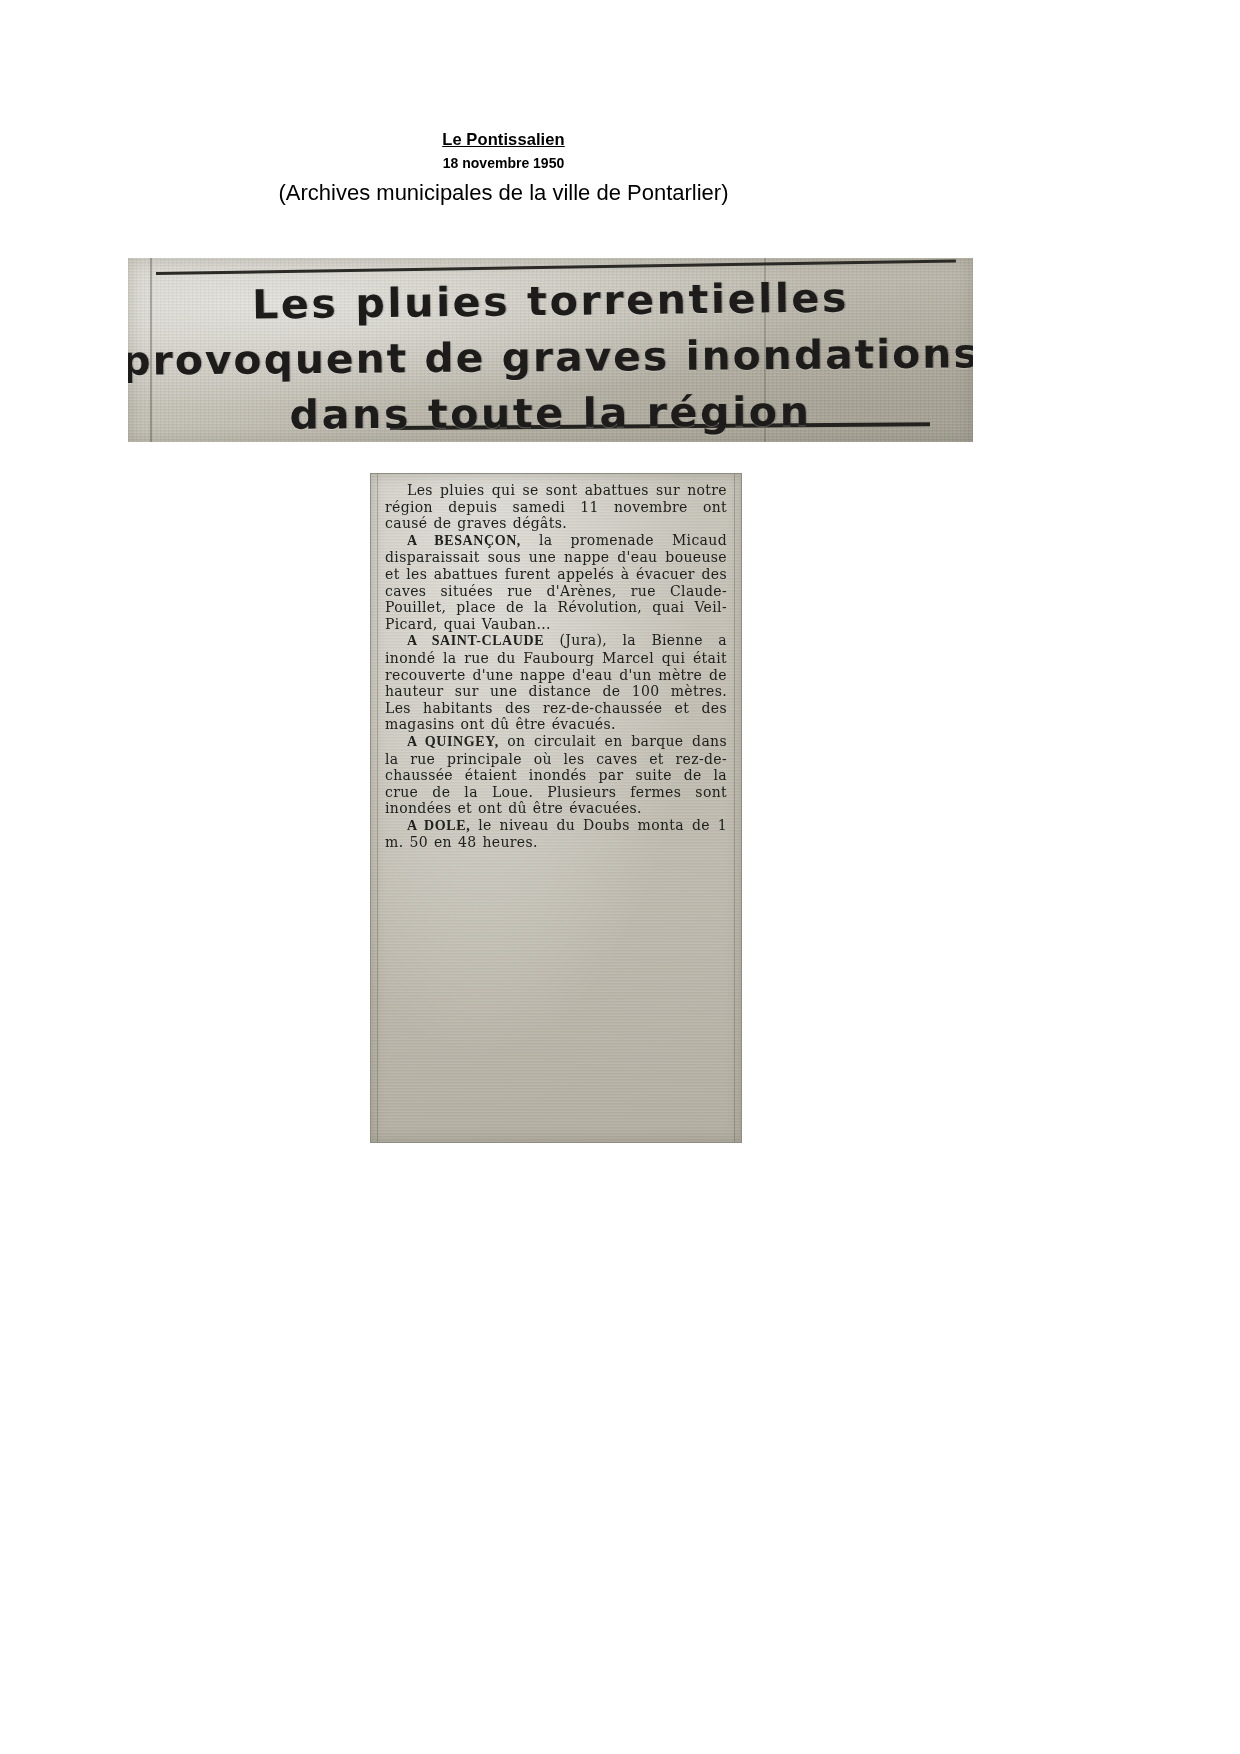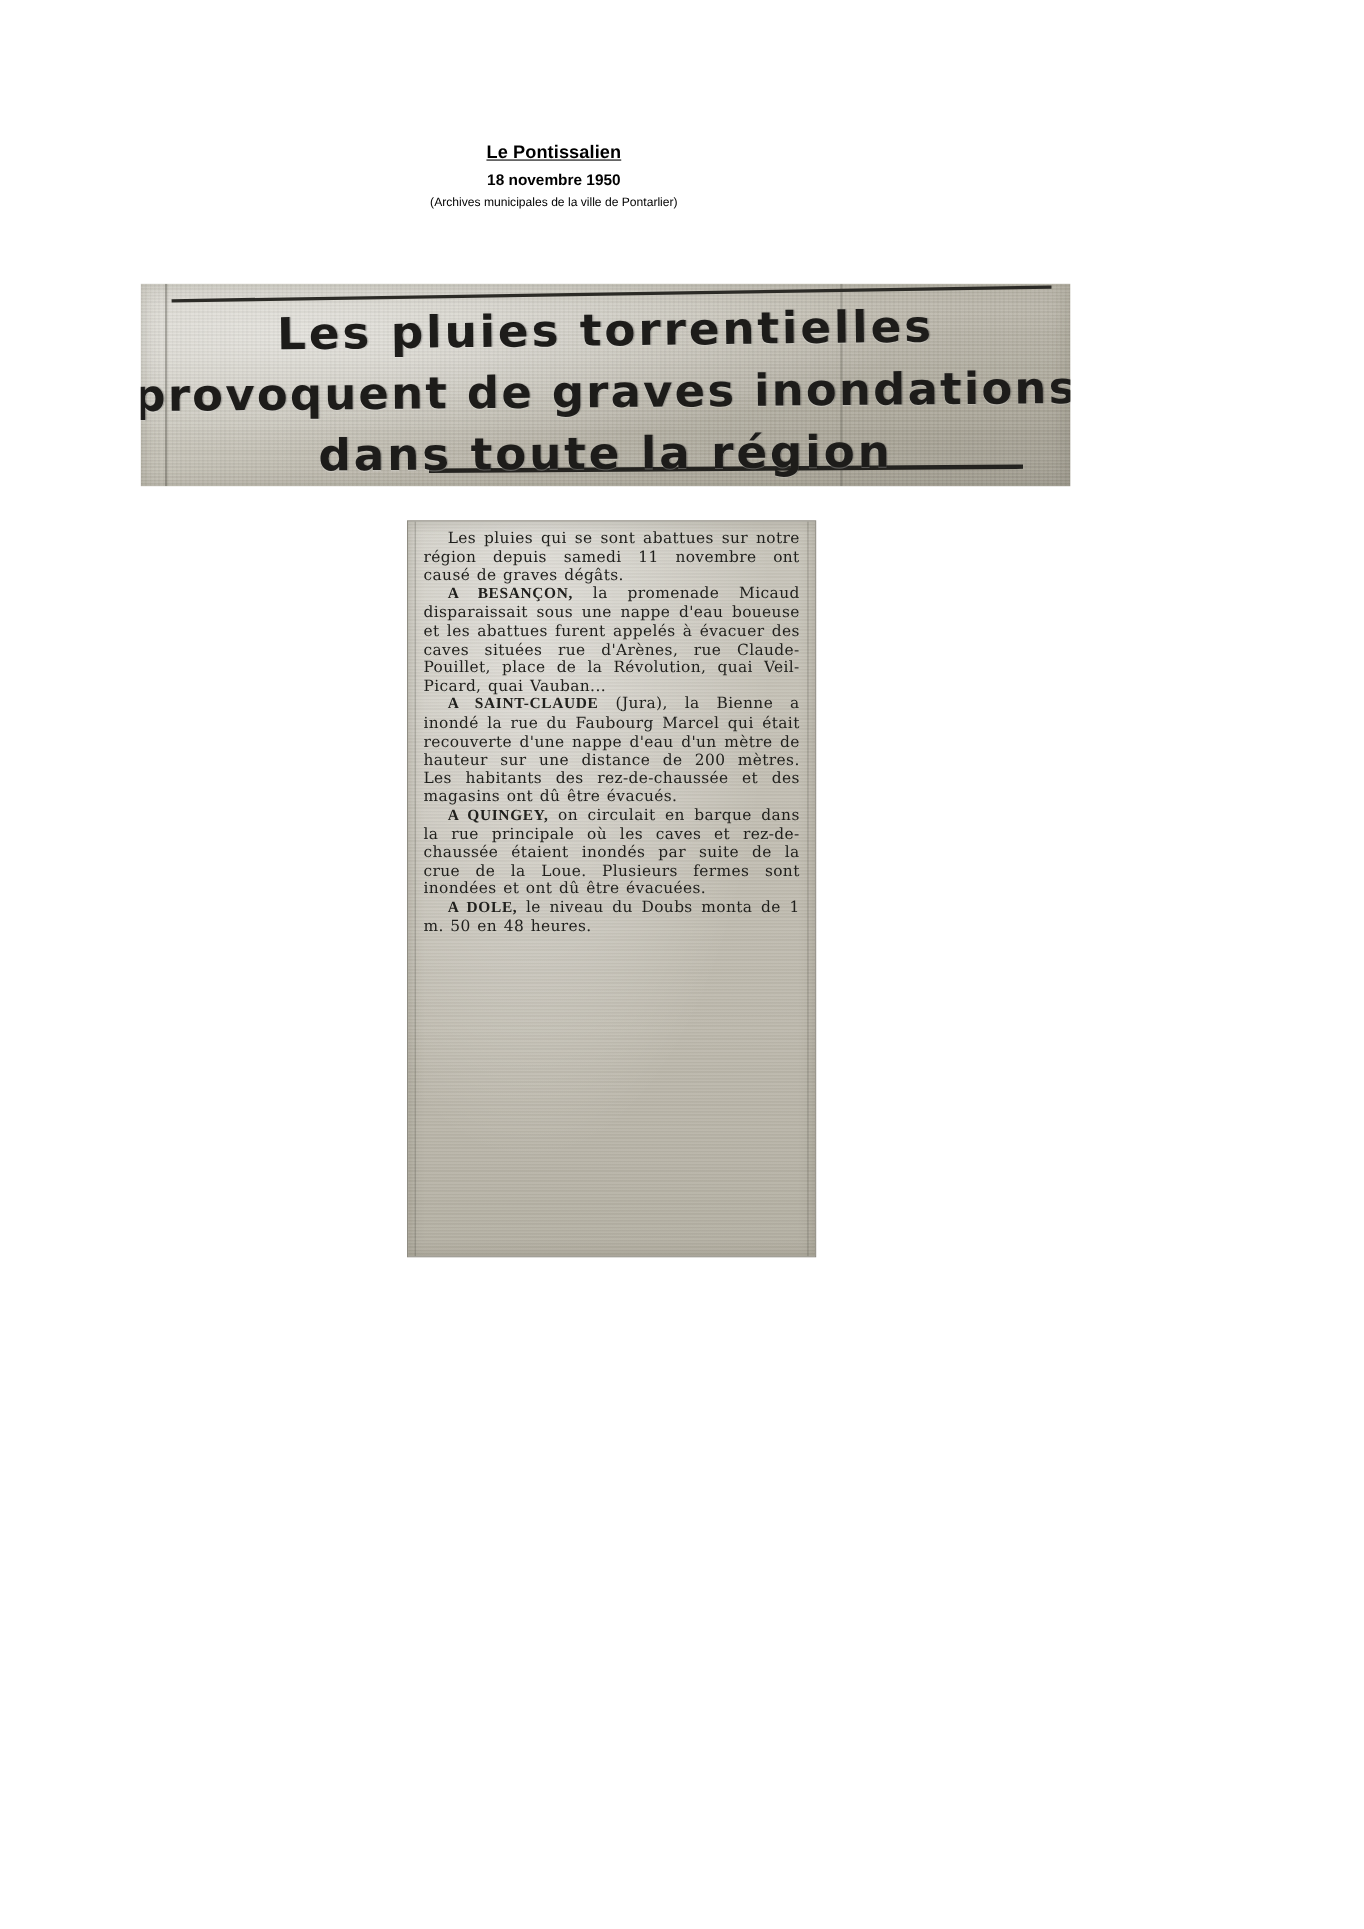--- a/index.html
+++ b/index.html
@@ -30,21 +30,21 @@
     font-weight: bold;
     text-decoration: underline;
     letter-spacing: 0.1px;
   }
   .doc-header .date {
     font-size: 14px;
     font-weight: bold;
     margin-top: 3px;
   }
   .doc-header .source {
-    font-size: 11px;
+    font-size: 22px;
     font-weight: normal;
     margin-top: 3px;
   }
 
   
   .headline-clip {
     position: absolute;
     left: 128px;
     top: 258px;
     width: 845px;
@@ -213,17 +213,17 @@
     <span class="l3">dans toute la région</span>
   </div>
 </div>
 
 <div class="article-clip">
   <div class="column-edge-left"></div>
   <div class="column-edge-right"></div>
   <div class="article-inner" id="article-body">
       <p><span>Les pluies qui se sont abattues sur notre région depuis samedi 11 novembre ont causé de graves dégâts.</span></p>
       <p><span class="place">A BESANÇON,</span><span> la promenade Micaud disparaissait sous une nappe d'eau boueuse et les abattues furent appelés à évacuer des caves situées rue d'Arènes, rue Claude-Pouillet, place de la Révolution, quai Veil-Picard, quai Vauban...</span></p>
-      <p><span class="place">A SAINT-CLAUDE</span><span> (Jura), la Bienne a inondé la rue du Faubourg Marcel qui était recouverte d'une nappe d'eau d'un mètre de hauteur sur une distance de 200 mètres. Les habitants des rez-de-chaussée et des magasins ont dû être évacués.</span></p>
+      <p><span class="place">A SAINT-CLAUDE</span><span> (Jura), la Bienne a inondé la rue du Faubourg Marcel qui était recouverte d'une nappe d'eau d'un mètre de hauteur sur une distance de 100 mètres. Les habitants des rez-de-chaussée et des magasins ont dû être évacués.</span></p>
       <p><span class="place">A QUINGEY,</span><span> on circulait en barque dans la rue principale où les caves et rez-de-chaussée étaient inondés par suite de la crue de la Loue. Plusieurs fermes sont inondées et ont dû être évacuées.</span></p>
       <p><span class="place">A DOLE,</span><span> le niveau du Doubs monta de 1 m. 50 en 48 heures.</span></p>
     </div>
 </div>
 
 </body></html>

